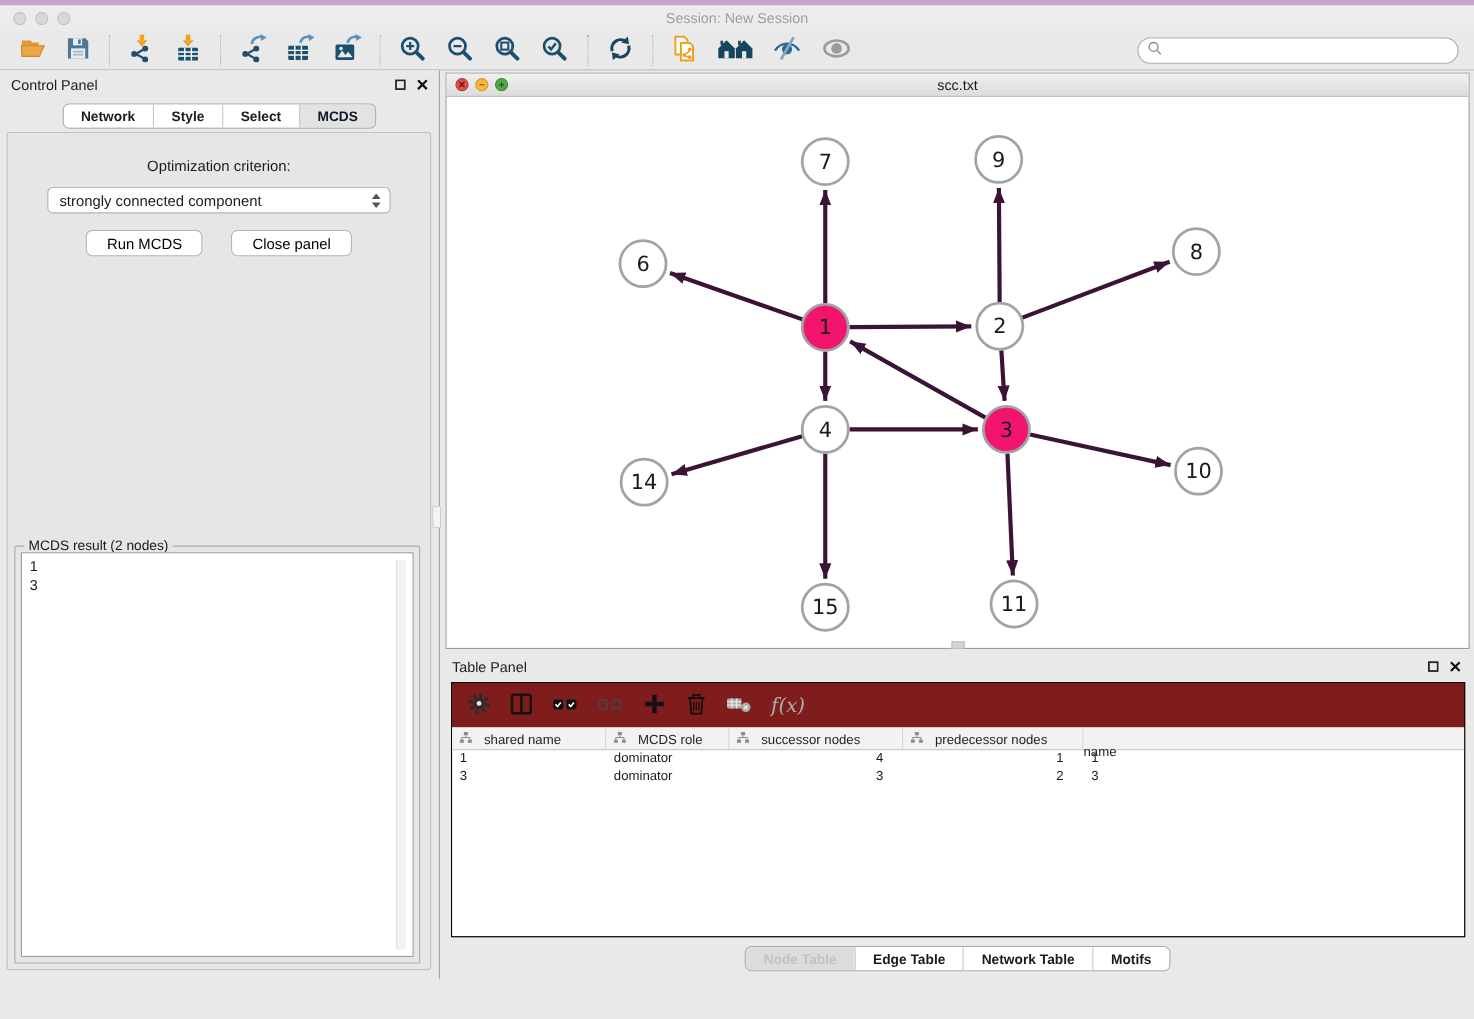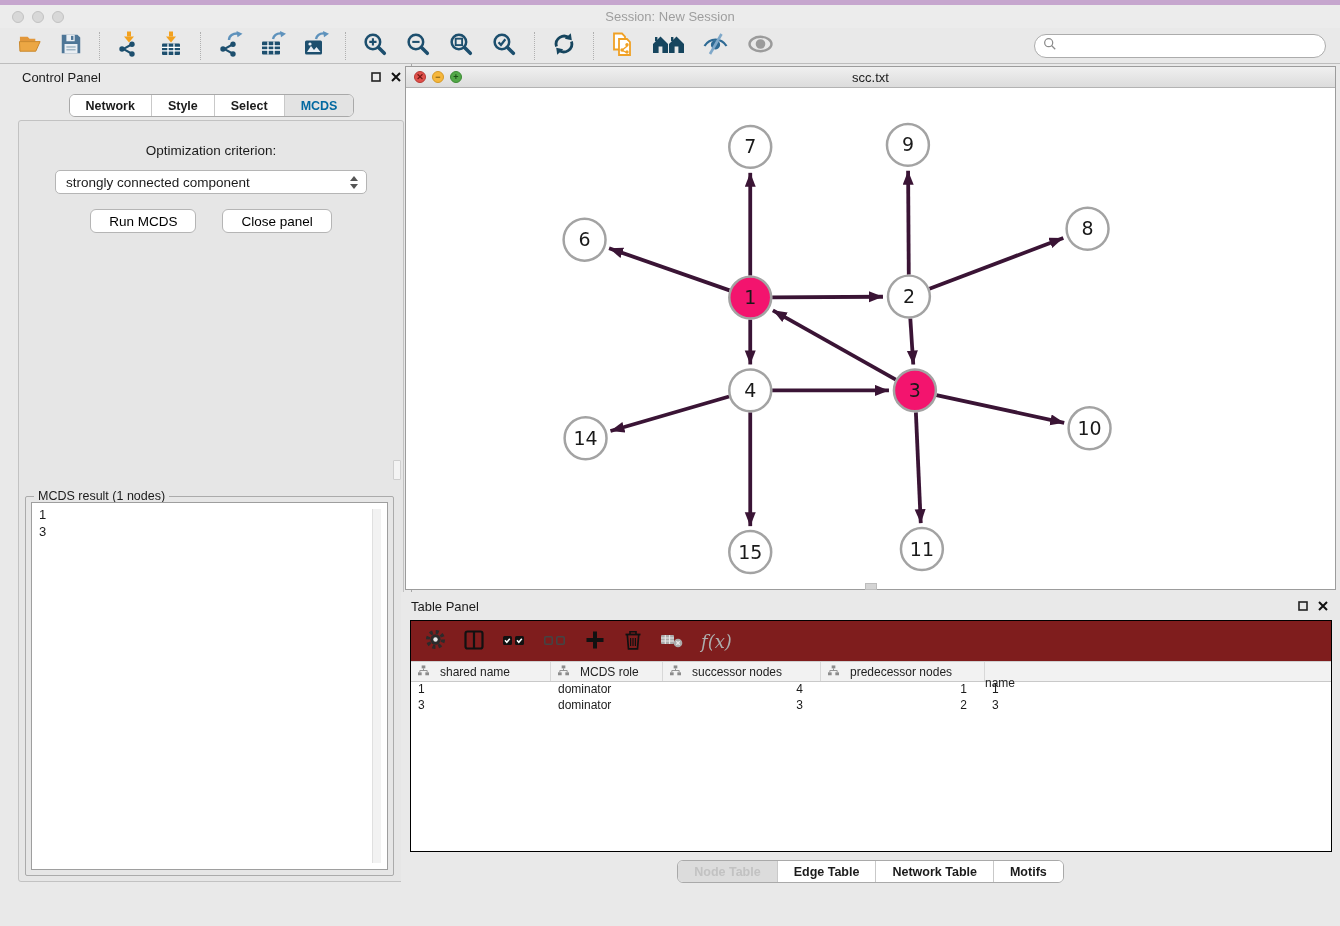--- a/index.html
+++ b/index.html
@@ -22,30 +22,30 @@
   .tbtn { background:none; border:none; padding:0 8px; height:32px; display:flex; align-items:center; cursor:pointer; }
   .tsep { width:1px; height:28px; border-left:1px dotted #B0B0B0; margin:0 8px; }
   .searchbox { margin-left:auto; margin-right:4px; width:292px; height:24px; background:#fff;
     border:1px solid #ACACAC; border-radius:12px; display:flex; align-items:center; padding:0 8px; }
   .searchbox input { border:none; outline:none; flex:1; font-size:12px; background:transparent; margin-left:5px; }
 
   
   .main { position:absolute; top:64px; left:0; right:0; bottom:36px; }
 
   
-  .control-panel { position:absolute; left:12px; top:0; bottom:0; width:400px; background:#E9E9E9;
+  .control-panel { position:absolute; left:0; top:0; bottom:0; width:400px; background:#E9E9E9;
     border-right:1px solid #A6A6A6; }
   .panel-head { height:26px; display:flex; align-items:center; padding:0 10px; }
   .panel-head .ttl { font-size:13px; }
   .panel-head .hicons { margin-left:auto; display:flex; gap:10px; align-items:center; }
   .seg { display:flex; border:1px solid #A9A9A9; border-radius:6px; overflow:hidden; background:#fff; height:23px; }
   .seg .tab { padding:0 16px; display:flex; align-items:center; font-weight:bold; font-size:12.5px;
     border-left:1px solid #C9C9C9; background:#fff; cursor:pointer; white-space:nowrap; }
   .seg .tab:first-child { border-left:none; }
-  .seg .tab.disabled-active { background:#E3E3E3; color:#0369a1; }
+  .seg .tab.disabled-active { background:#E3E3E3; color:#0f172a; }
   .cp-tabs { display:flex; justify-content:center; margin-top:4px; }
   .cp-body { position:absolute; left:6px; right:7px; top:56px; bottom:8px; background:#E6E6E6;
     border:1px solid #C2C2C2; border-radius:3px; }
   .opt-label { text-align:center; margin-top:22px; font-size:13.5px; }
   .dropdown { margin:12px auto 0; width:312px; height:24px; background:#fff; border:1px solid #B5B5B5;
     border-radius:5px; display:flex; align-items:center; padding:0 6px 0 10px; font-size:13.5px; cursor:pointer; }
   .stepper { margin-left:auto; display:flex; flex-direction:column; gap:3px; align-items:center; padding-right:2px; }
   .stepper i { width:0; height:0; border-left:4px solid transparent; border-right:4px solid transparent; }
   .stepper .up { border-bottom:5px solid #555; }
   .stepper .dn { border-top:5px solid #555; }
@@ -331,21 +331,21 @@
           <span class="stepper">
               <i class="up"></i>
               <i class="dn"></i>
             </span>
         </div>
         <div class="btn-row">
           <button class="mac-btn">Run MCDS</button>
           <button class="mac-btn">Close panel</button>
         </div>
         <div class="result-group">
-          <span class="result-legend">MCDS result (1 nodes)</span>
+          <span class="result-legend">MCDS result (2 nodes)</span>
           <div class="result-text">
             <div>1</div>
             <div>3</div>
             <div class="result-scroll"></div>
           </div>
         </div>
       </div>
     </div>
     <div class="divider-grip"></div>
 

